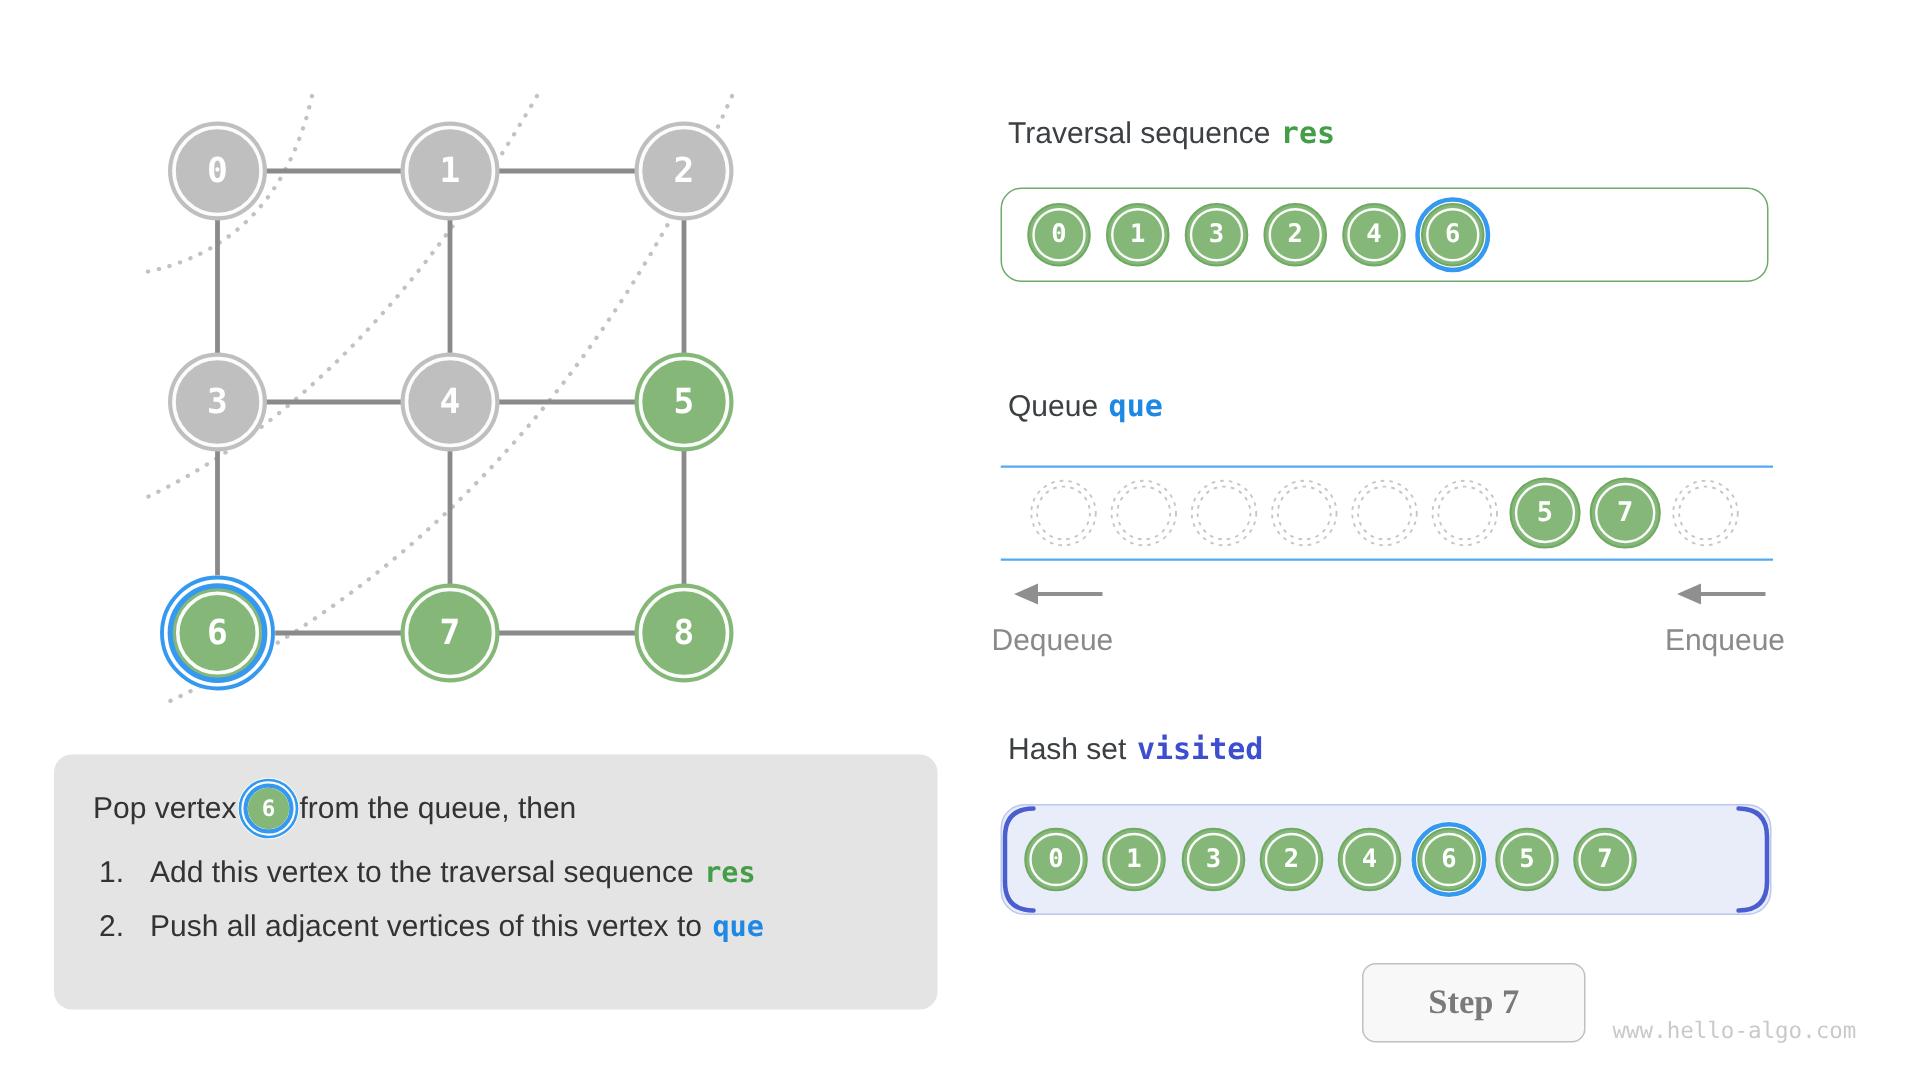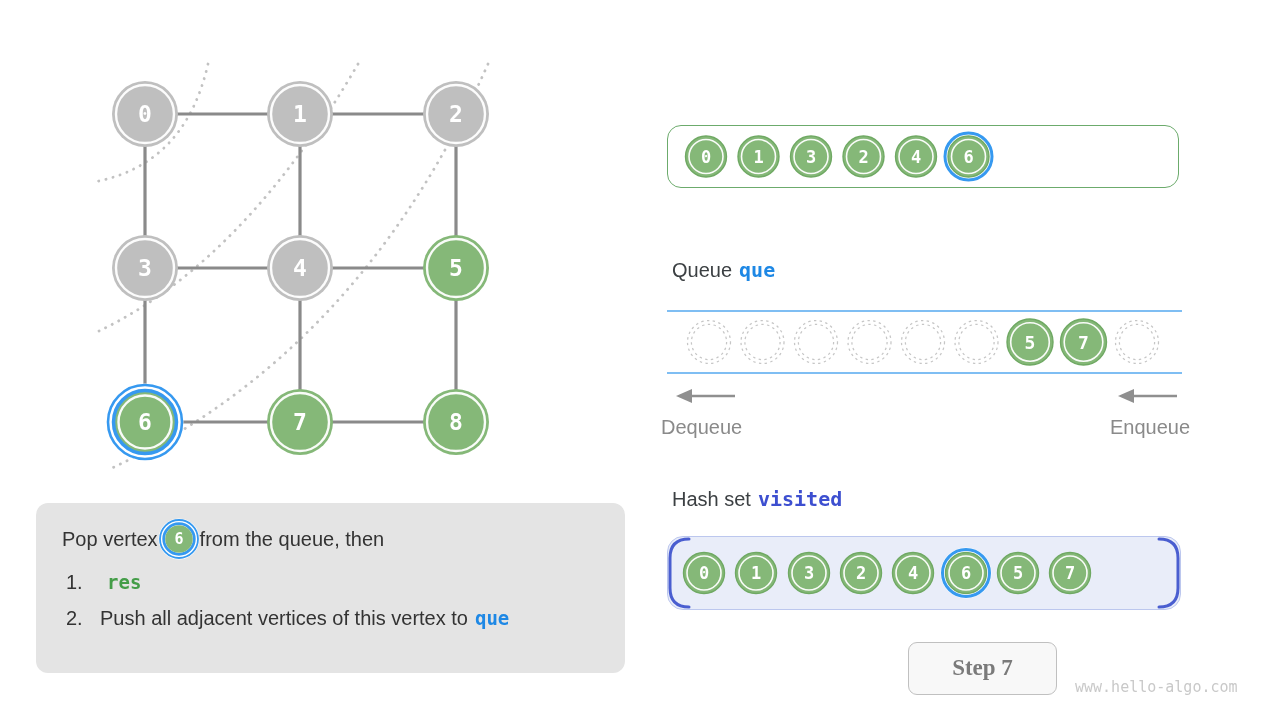--- a/index.html
+++ b/index.html
@@ -148,29 +148,33 @@
         <circle class="halo" r="20.5"></circle>
         <circle class="blue-ring" r="19" stroke-width="1.8"></circle>
         <circle class="blue-ring" r="15.3" stroke-width="2.8"></circle>
         <circle r="13.8" fill="var(--green-fill,#85b878)"></circle>
         <text text-anchor="middle" dominant-baseline="central" style="font-size:15px">6</text>
       </svg>
       <span>from the queue, then</span>
     </div>
     <div class="li" style="top:68px">
       <span class="num">1.</span>
+      <span>Add this vertex to the traversal sequence</span>
       <code class="c-green">res</code>
     </div>
     <div class="li" style="top:104px">
       <span class="num">2.</span>
       <span>Push all adjacent vertices of this vertex to</span>
       <code class="c-blue">que</code>
     </div>
   </div>
 
+  <div class="panel-label" style="left:672px;top:76px">
+    <span>Traversal sequence</span><span class="code c-green">res</span>
+  </div>
   <div class="res-box">
     <svg width="510" height="61" viewBox="0 0 510 61">
       <g transform="translate(38,30.5)">
         <circle class="t-fill" r="20.5"></circle>
           <circle class="t-ring" r="17"></circle>
         <text class="t-label" text-anchor="middle" dominant-baseline="central">0</text>
       </g>
       <g transform="translate(90.5,30.5)">
         <circle class="t-fill" r="20.5"></circle>
           <circle class="t-ring" r="17"></circle>

